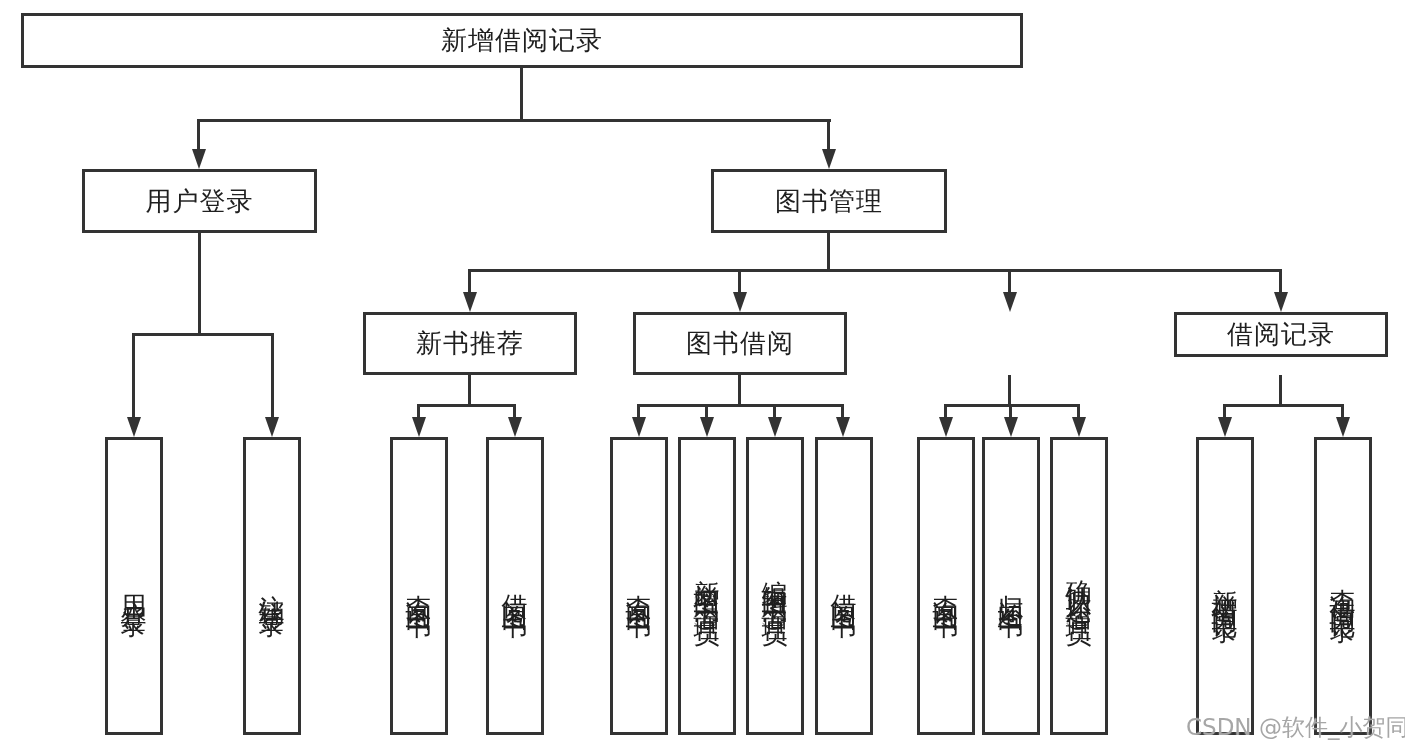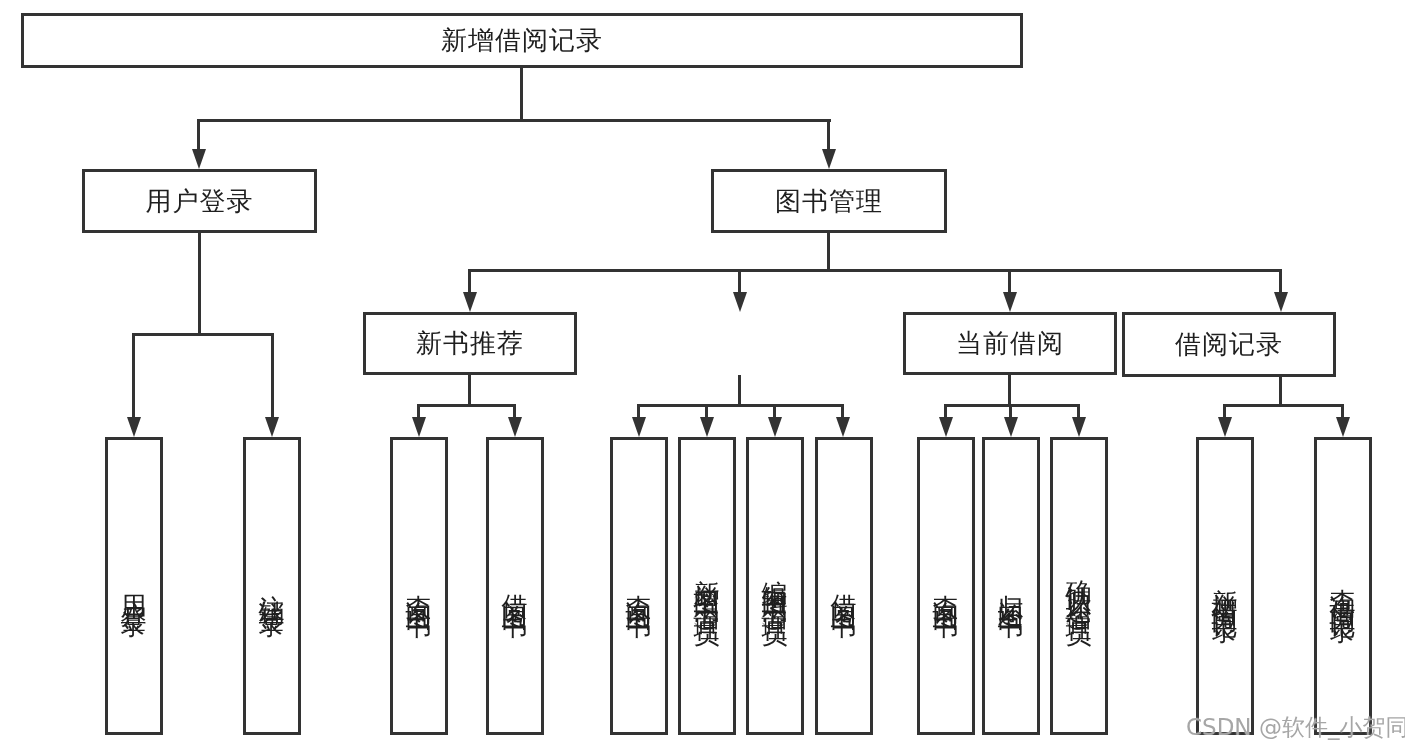--- a/index.html
+++ b/index.html
@@ -124,24 +124,24 @@
   <div class="arw" style="left:1336px;top:417px"></div>
 
   <div class="node" style="left:21px;top:13px;width:1002px;height:55px">新增借阅记录</div>
 
   <div class="node" style="left:82px;top:169px;width:235px;height:64px">用户登录</div>
 
   <div class="node" style="left:711px;top:169px;width:236px;height:64px">图书管理</div>
 
   <div class="node" style="left:363px;top:312px;width:214px;height:63px">新书推荐</div>
 
+  <div class="node" style="left:633px;top:312px;width:214px;height:63px">图书借阅</div>
 
-  <div class="node" style="left:903px;top:312px;width:214px;height:63px">当前借阅</div>
 
-  <div class="node" style="left:1122px;top:312px;width:214px;height:65px">借阅记录</div>
+  <div class="node" style="left:1174px;top:312px;width:214px;height:45px">借阅记录</div>
 
   <div class="leaf" style="left:105px">
     <span>用户登录</span>
   </div>
   <div class="leaf" style="left:243px">
     <span>注销登录</span>
   </div>
 
   <div class="leaf" style="left:390px">
     <span>查询图书</span>

